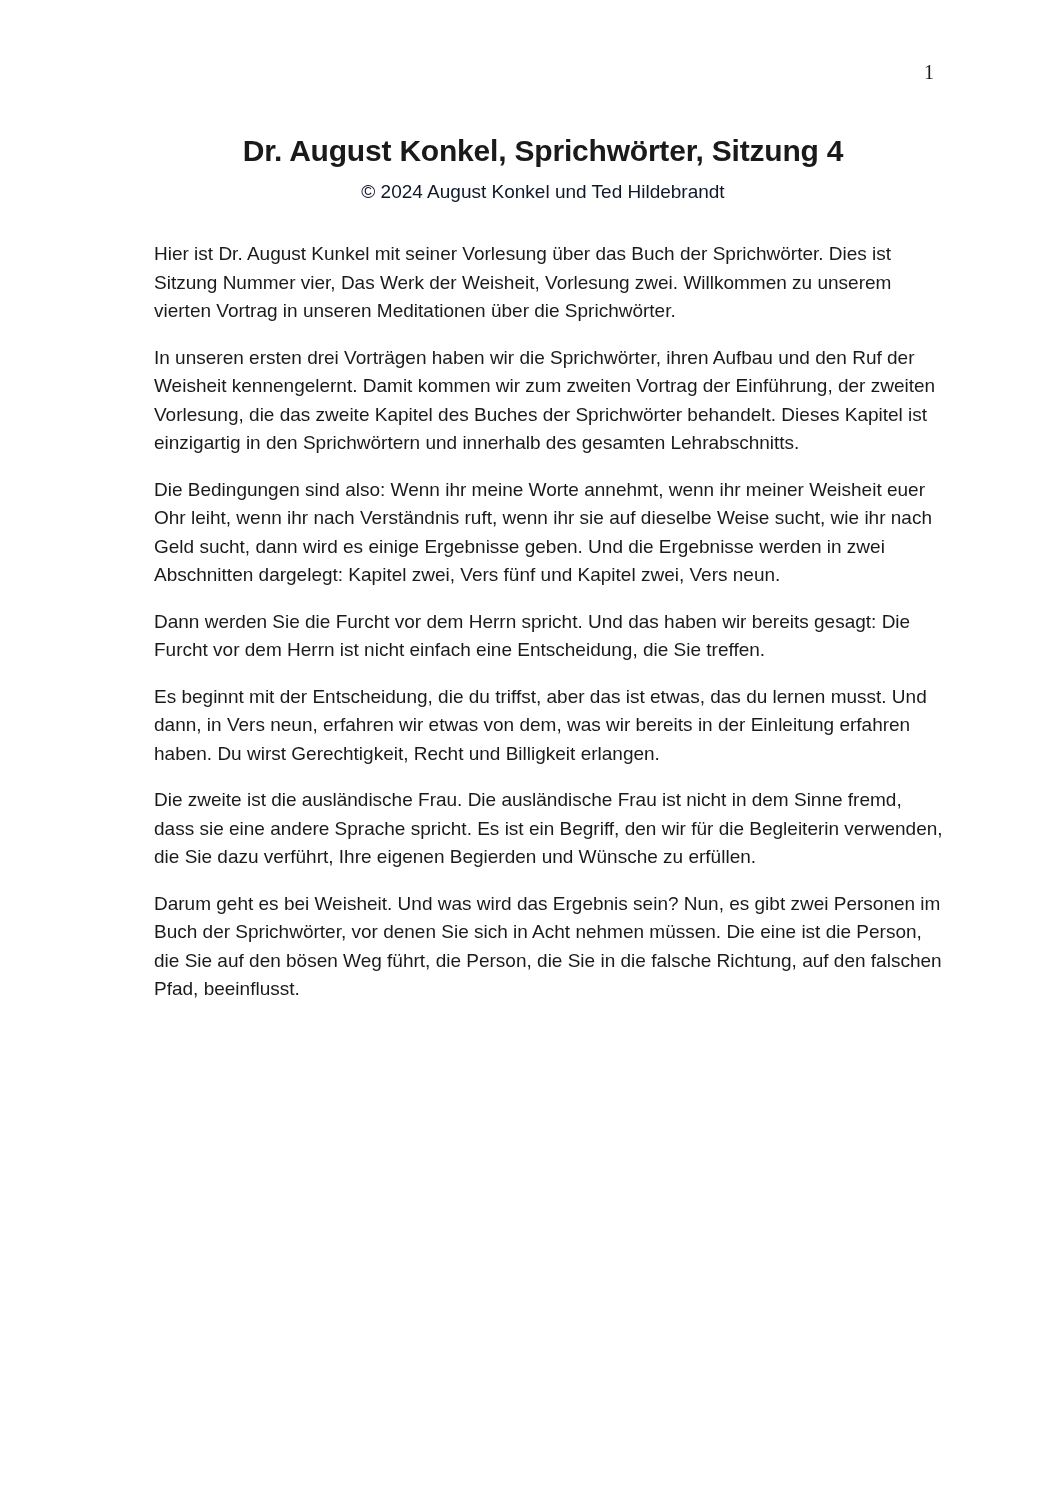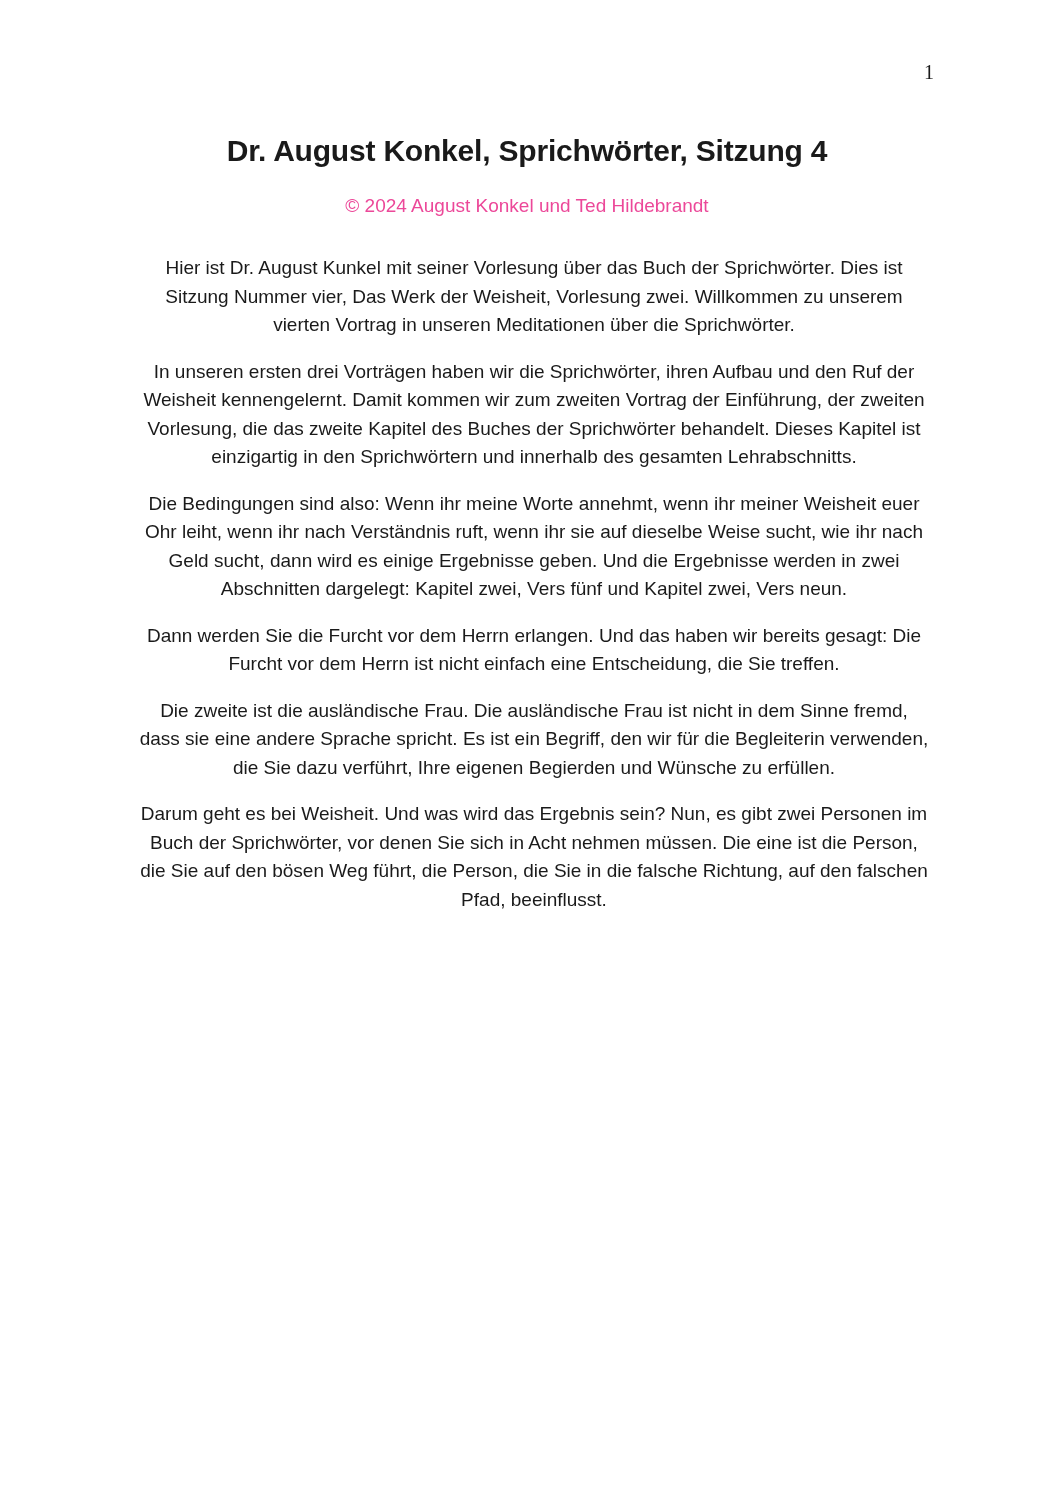--- a/index.html
+++ b/index.html
@@ -22,61 +22,62 @@
     left: 870px;
     width: 64px;
     text-align: right;
     font-family: "Liberation Serif", serif;
     font-size: 20px;
     line-height: 24px;
     color: #1a1a1a;
   }
   .content {
     position: absolute;
-    left: 124px;
+    left: 140px;
     top: 0;
     width: 806px;
     padding-top: 132px;
   }
   .title {
     margin: 0;
     text-align: center;
     font-size: 30px;
     font-weight: bold;
     line-height: 38px;
     color: #1a1a1a;
     letter-spacing: -0.2px;
   }
   .copyright {
-    margin-top: 24px;
+    margin-top: 10px;
     margin-bottom: 36px;
     text-align: center;
     font-size: 19px;
     line-height: 24px;
-    color: #ec4899;
+    color: #0f172a;
   }
   .body-par {
     margin: 0 0 18px 14px;
     font-size: 19px;
     line-height: 28.5px;
-    text-align: center;
+    text-align: left;
     color: #1a1a1a;
   }
 </style>
 </head>
 <body>
 
 <div class="page">
   <div class="page-number">1</div>
 
   <div class="content">
     <h1 class="title">Dr. August Konkel, Sprichwörter, Sitzung 4</h1>
 
     <div class="copyright">© 2024 August Konkel und Ted Hildebrandt</div>
 
     <p class="body-par">Hier ist Dr. August Kunkel mit seiner Vorlesung über das Buch der Sprichwörter. Dies ist Sitzung Nummer vier, Das Werk der Weisheit, Vorlesung zwei. Willkommen zu unserem vierten Vortrag in unseren Meditationen über die Sprichwörter.</p>
     <p class="body-par">In unseren ersten drei Vorträgen haben wir die Sprichwörter, ihren Aufbau und den Ruf der Weisheit kennengelernt. Damit kommen wir zum zweiten Vortrag der Einführung, der zweiten Vorlesung, die das zweite Kapitel des Buches der Sprichwörter behandelt. Dieses Kapitel ist einzigartig in den Sprichwörtern und innerhalb des gesamten Lehrabschnitts.</p>
     <p class="body-par">Die Bedingungen sind also: Wenn ihr meine Worte annehmt, wenn ihr meiner Weisheit euer Ohr leiht, wenn ihr nach Verständnis ruft, wenn ihr sie auf dieselbe Weise sucht, wie ihr nach Geld sucht, dann wird es einige Ergebnisse geben. Und die Ergebnisse werden in zwei Abschnitten dargelegt: Kapitel zwei, Vers fünf und Kapitel zwei, Vers neun.</p>
-    <p class="body-par">Dann werden Sie die Furcht vor dem Herrn erlangen. Und das haben wir bereits gesagt: Die Furcht vor dem Herrn ist nicht einfach eine Entscheidung, die Sie treffen.</p>
+    <p class="body-par">Dann werden Sie die Furcht vor dem Herrn spricht. Und das haben wir bereits gesagt: Die Furcht vor dem Herrn ist nicht einfach eine Entscheidung, die Sie treffen.</p>
+    <p class="body-par">Es beginnt mit der Entscheidung, die du triffst, aber das ist etwas, das du lernen musst. Und dann, in Vers neun, erfahren wir etwas von dem, was wir bereits in der Einleitung erfahren haben. Du wirst Gerechtigkeit, Recht und Billigkeit erlangen.</p>
     <p class="body-par">Die zweite ist die ausländische Frau. Die ausländische Frau ist nicht in dem Sinne fremd, dass sie eine andere Sprache spricht. Es ist ein Begriff, den wir für die Begleiterin verwenden, die Sie dazu verführt, Ihre eigenen Begierden und Wünsche zu erfüllen.</p>
     <p class="body-par">Darum geht es bei Weisheit. Und was wird das Ergebnis sein? Nun, es gibt zwei Personen im Buch der Sprichwörter, vor denen Sie sich in Acht nehmen müssen. Die eine ist die Person, die Sie auf den bösen Weg führt, die Person, die Sie in die falsche Richtung, auf den falschen Pfad, beeinflusst.</p>
   </div>
 </div>
 
 </body></html>

